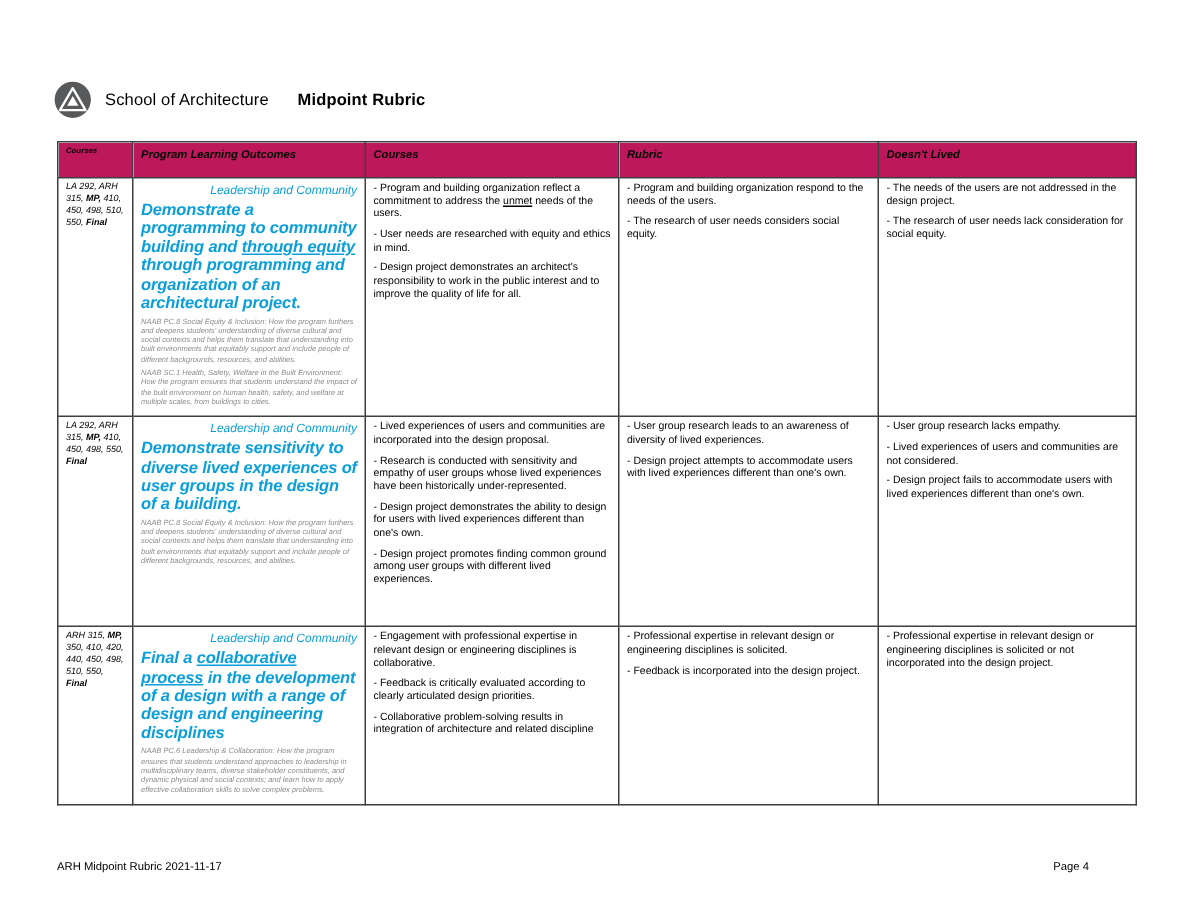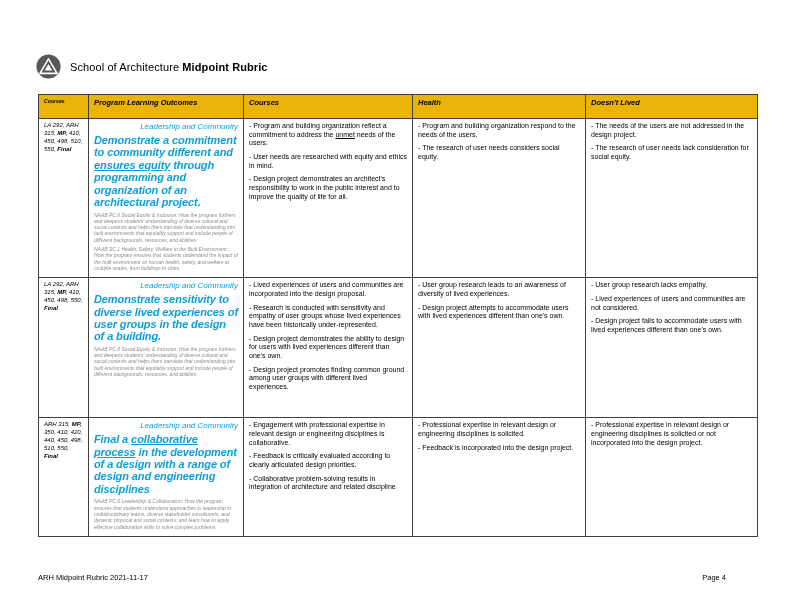--- a/index.html
+++ b/index.html
@@ -7,36 +7,36 @@
     width:792px;height:612px;position:relative;background:#ffffff;
     font-family:"Liberation Sans",sans-serif;color:#000;overflow:hidden;
   }
   .u{text-decoration:underline;}
   .b{font-weight:bold;}
 
   
   .doc-header{position:absolute;top:54px;left:36px;display:flex;align-items:center;gap:9px;}
   .logo{width:25px;height:25px;display:block;}
   .doc-title{font-size:11px;letter-spacing:.1px;}
-  .doc-title .strong{font-weight:bold;}
+  .doc-title .strong{font-weight:bold;margin-left:16px;}
 
   
   table.rubric{
     position:absolute;top:94px;left:38px;width:719px;
     border-collapse:collapse;table-layout:fixed;
   }
   table.rubric th,table.rubric td{
     border:1px solid #3f3f3f;vertical-align:top;padding:3px 5px;
     overflow:hidden;
   }
   thead th{
     font-style:italic;font-weight:bold;font-size:7.5px;text-align:left;
     height:17px;vertical-align:middle;
     border-top:2px solid #111;border-bottom:2px solid #111;
-    background:#eab308;
+    background:#be185d;
   }
   thead th.th-courses{font-size:5.2px;}
   tbody tr:nth-child(1){height:153px;}
   tbody tr:nth-child(2){height:140px;}
   tbody tr:nth-child(3){height:117px;}
 
   td.courses{font-size:6px;font-style:italic;line-height:1.32;padding-top:4px;}
   td.plo{padding-top:4px;}
   td.plo .category{
     color:var(--accent,#0a9fdb);font-style:italic;font-size:8px;margin:0 0 3px 0;text-align:right;
@@ -74,30 +74,30 @@
       <col style="width:155px">
       <col style="width:169px">
       <col style="width:173px">
       <col style="width:172px">
   </colgroup>
   <thead>
     <tr>
       <th class="th-courses">Courses</th>
       <th>Program Learning Outcomes</th>
       <th>Courses</th>
-      <th>Health</th>
+      <th>Rubric</th>
       <th>Doesn't Lived</th>
     </tr>
   </thead>
   <tbody>
       <tr>
     <td class="courses"><span>LA 292, ARH 315, </span><span class="b">MP,</span><span> 410, 450, 498, 510, 550, </span><span class="b">Final</span></td>
     <td class="plo">
       <div class="category">Leadership and Community</div>
-      <div class="outcome"><span>Demonstrate a commitment to community different and </span><span class="u">ensures equity</span><span> through programming and organization of an architectural project.</span></div>
+      <div class="outcome"><span>Demonstrate a programming to community building and </span><span class="u">through equity</span><span> through programming and organization of an architectural project.</span></div>
       <div class="notes">
             <p class="note">NAAB PC.8 Social Equity &amp; Inclusion: How the program furthers and deepens students' understanding of diverse cultural and social contexts and helps them translate that understanding into built environments that equitably support and include people of different backgrounds, resources, and abilities.</p>
             <p class="note">NAAB SC.1 Health, Safety, Welfare in the Built Environment: How the program ensures that students understand the impact of the built environment on human health, safety, and welfare at multiple scales, from buildings to cities.</p>
           </div>
     </td>
     <td class="crit">
           <p class="bullet"><span>- Program and building organization reflect a commitment to address the </span><span class="u">unmet</span><span> needs of the users.</span></p>
           <p class="bullet"><span>- User needs are researched with equity and ethics in mind.</span></p>
           <p class="bullet"><span>- Design project demonstrates an architect's responsibility to work in the public interest and to improve the quality of life for all.</span></p>
         </td>

